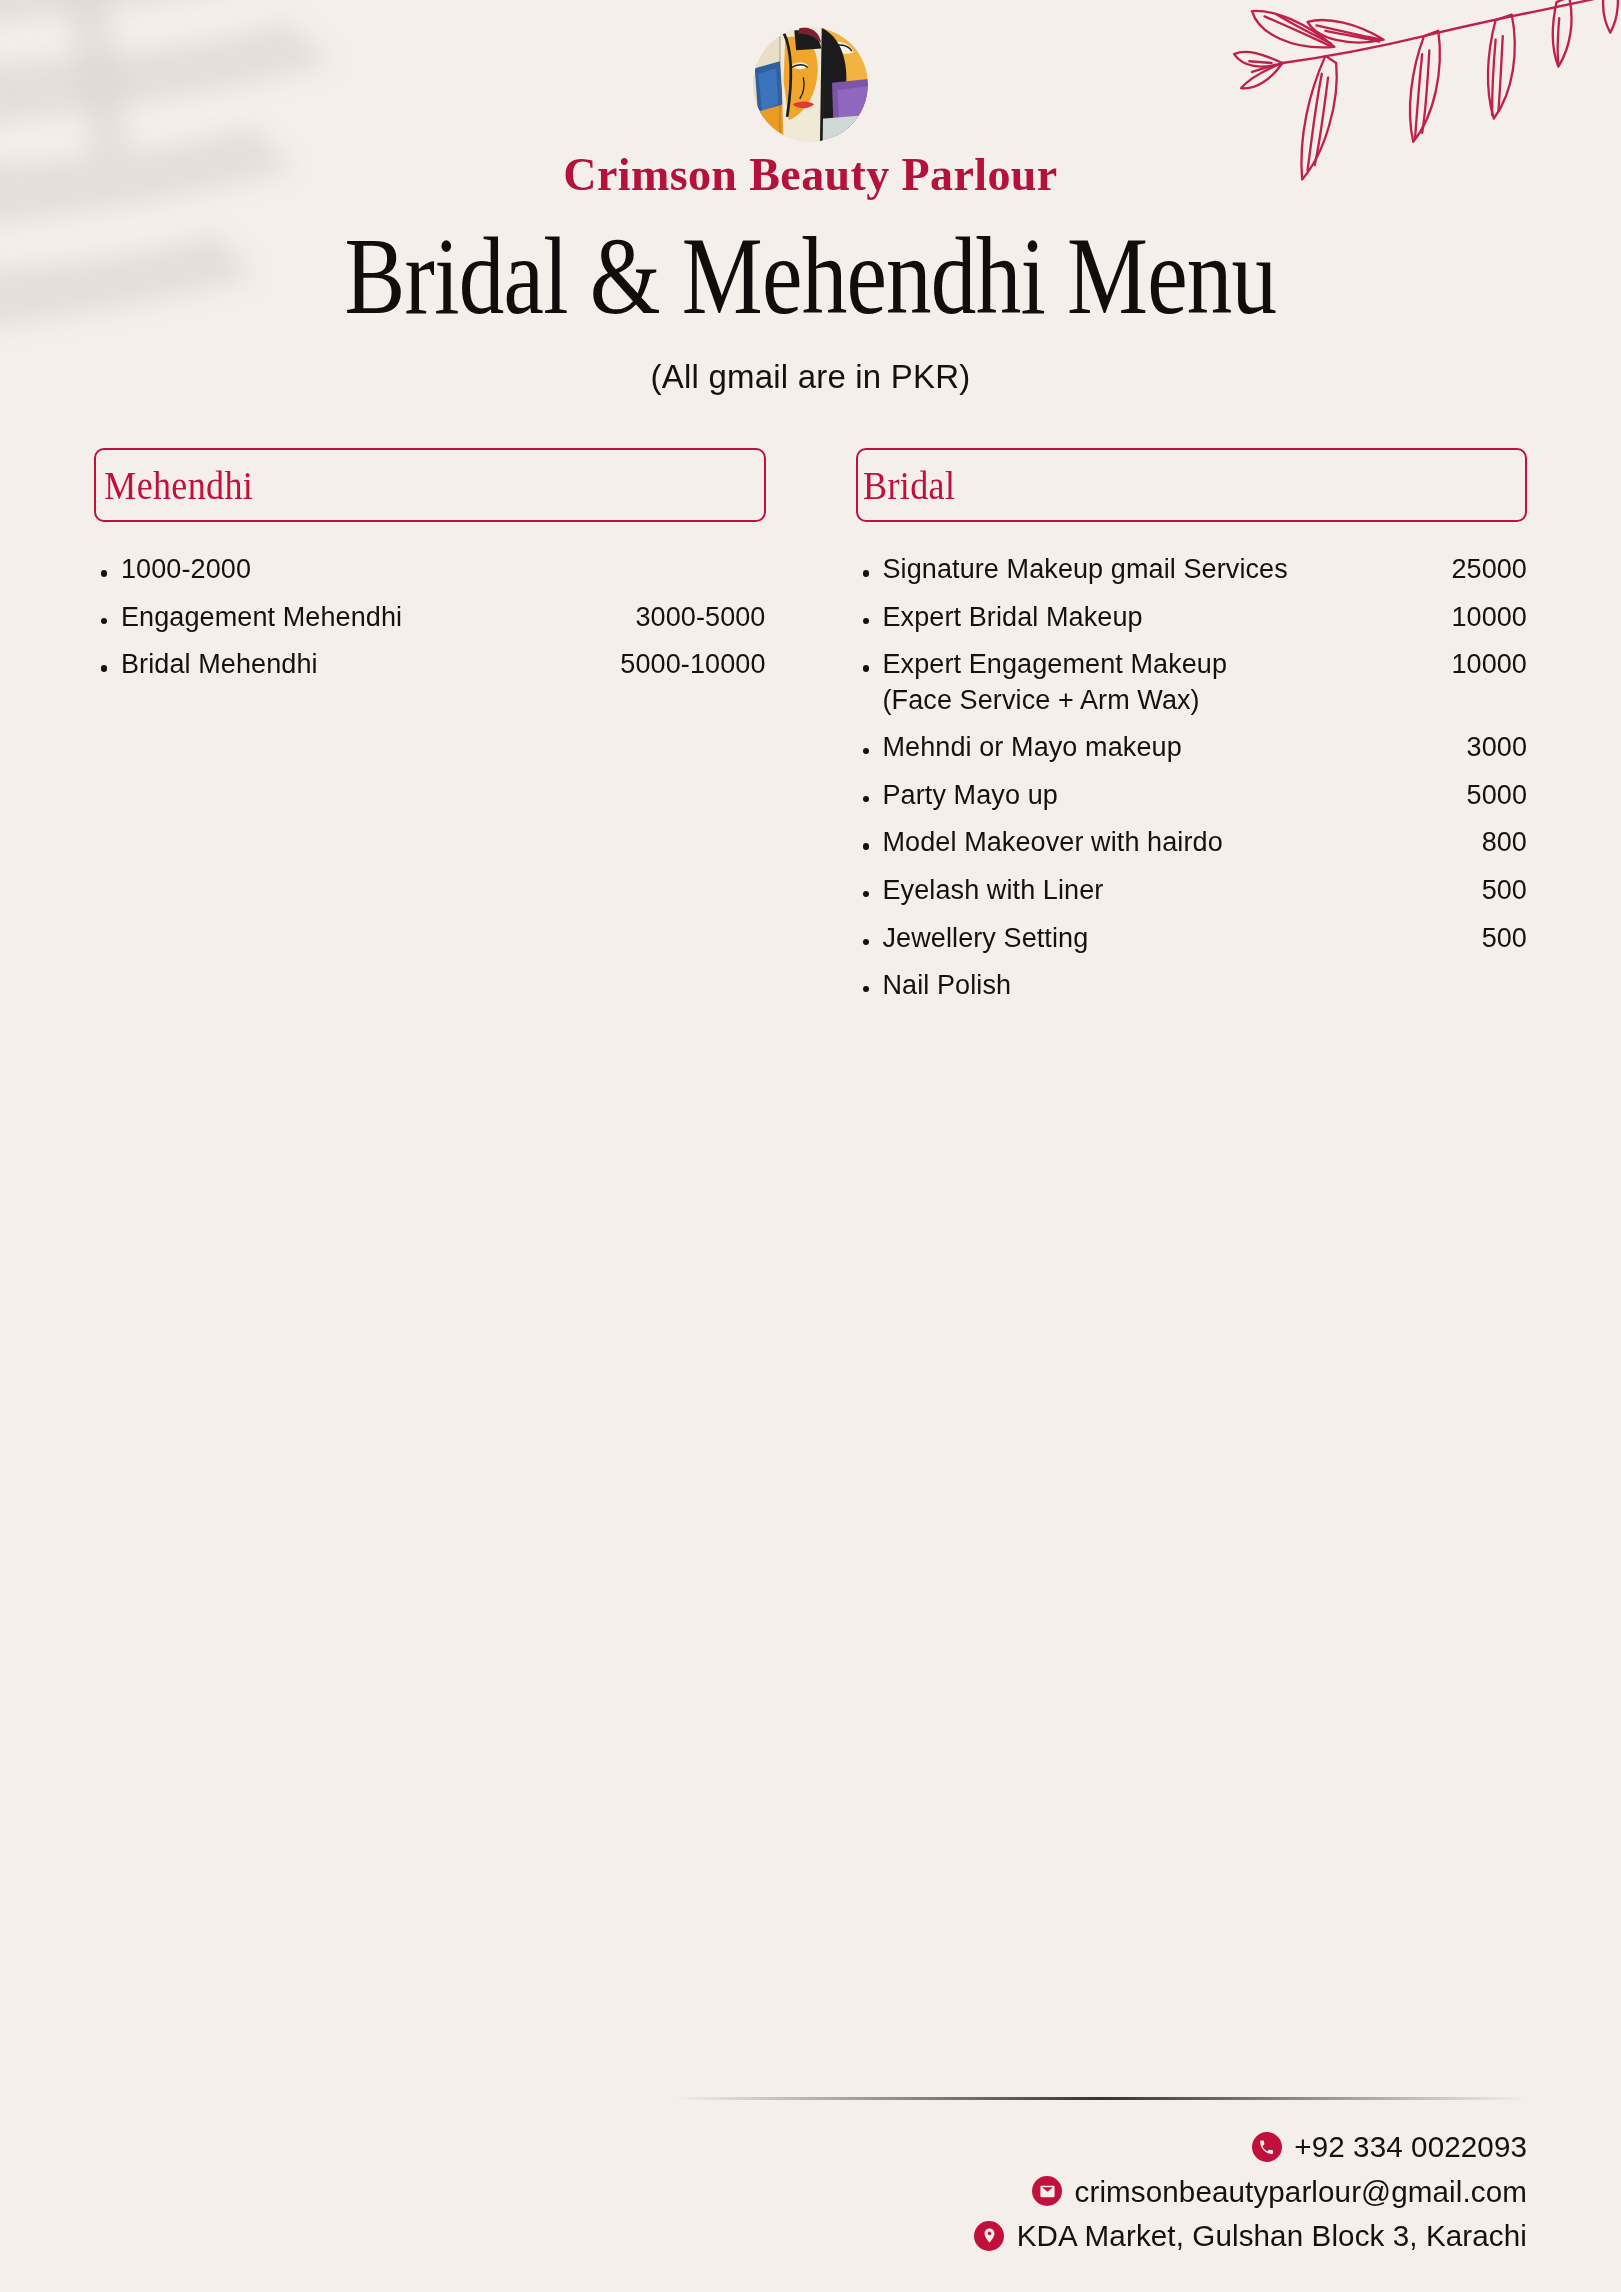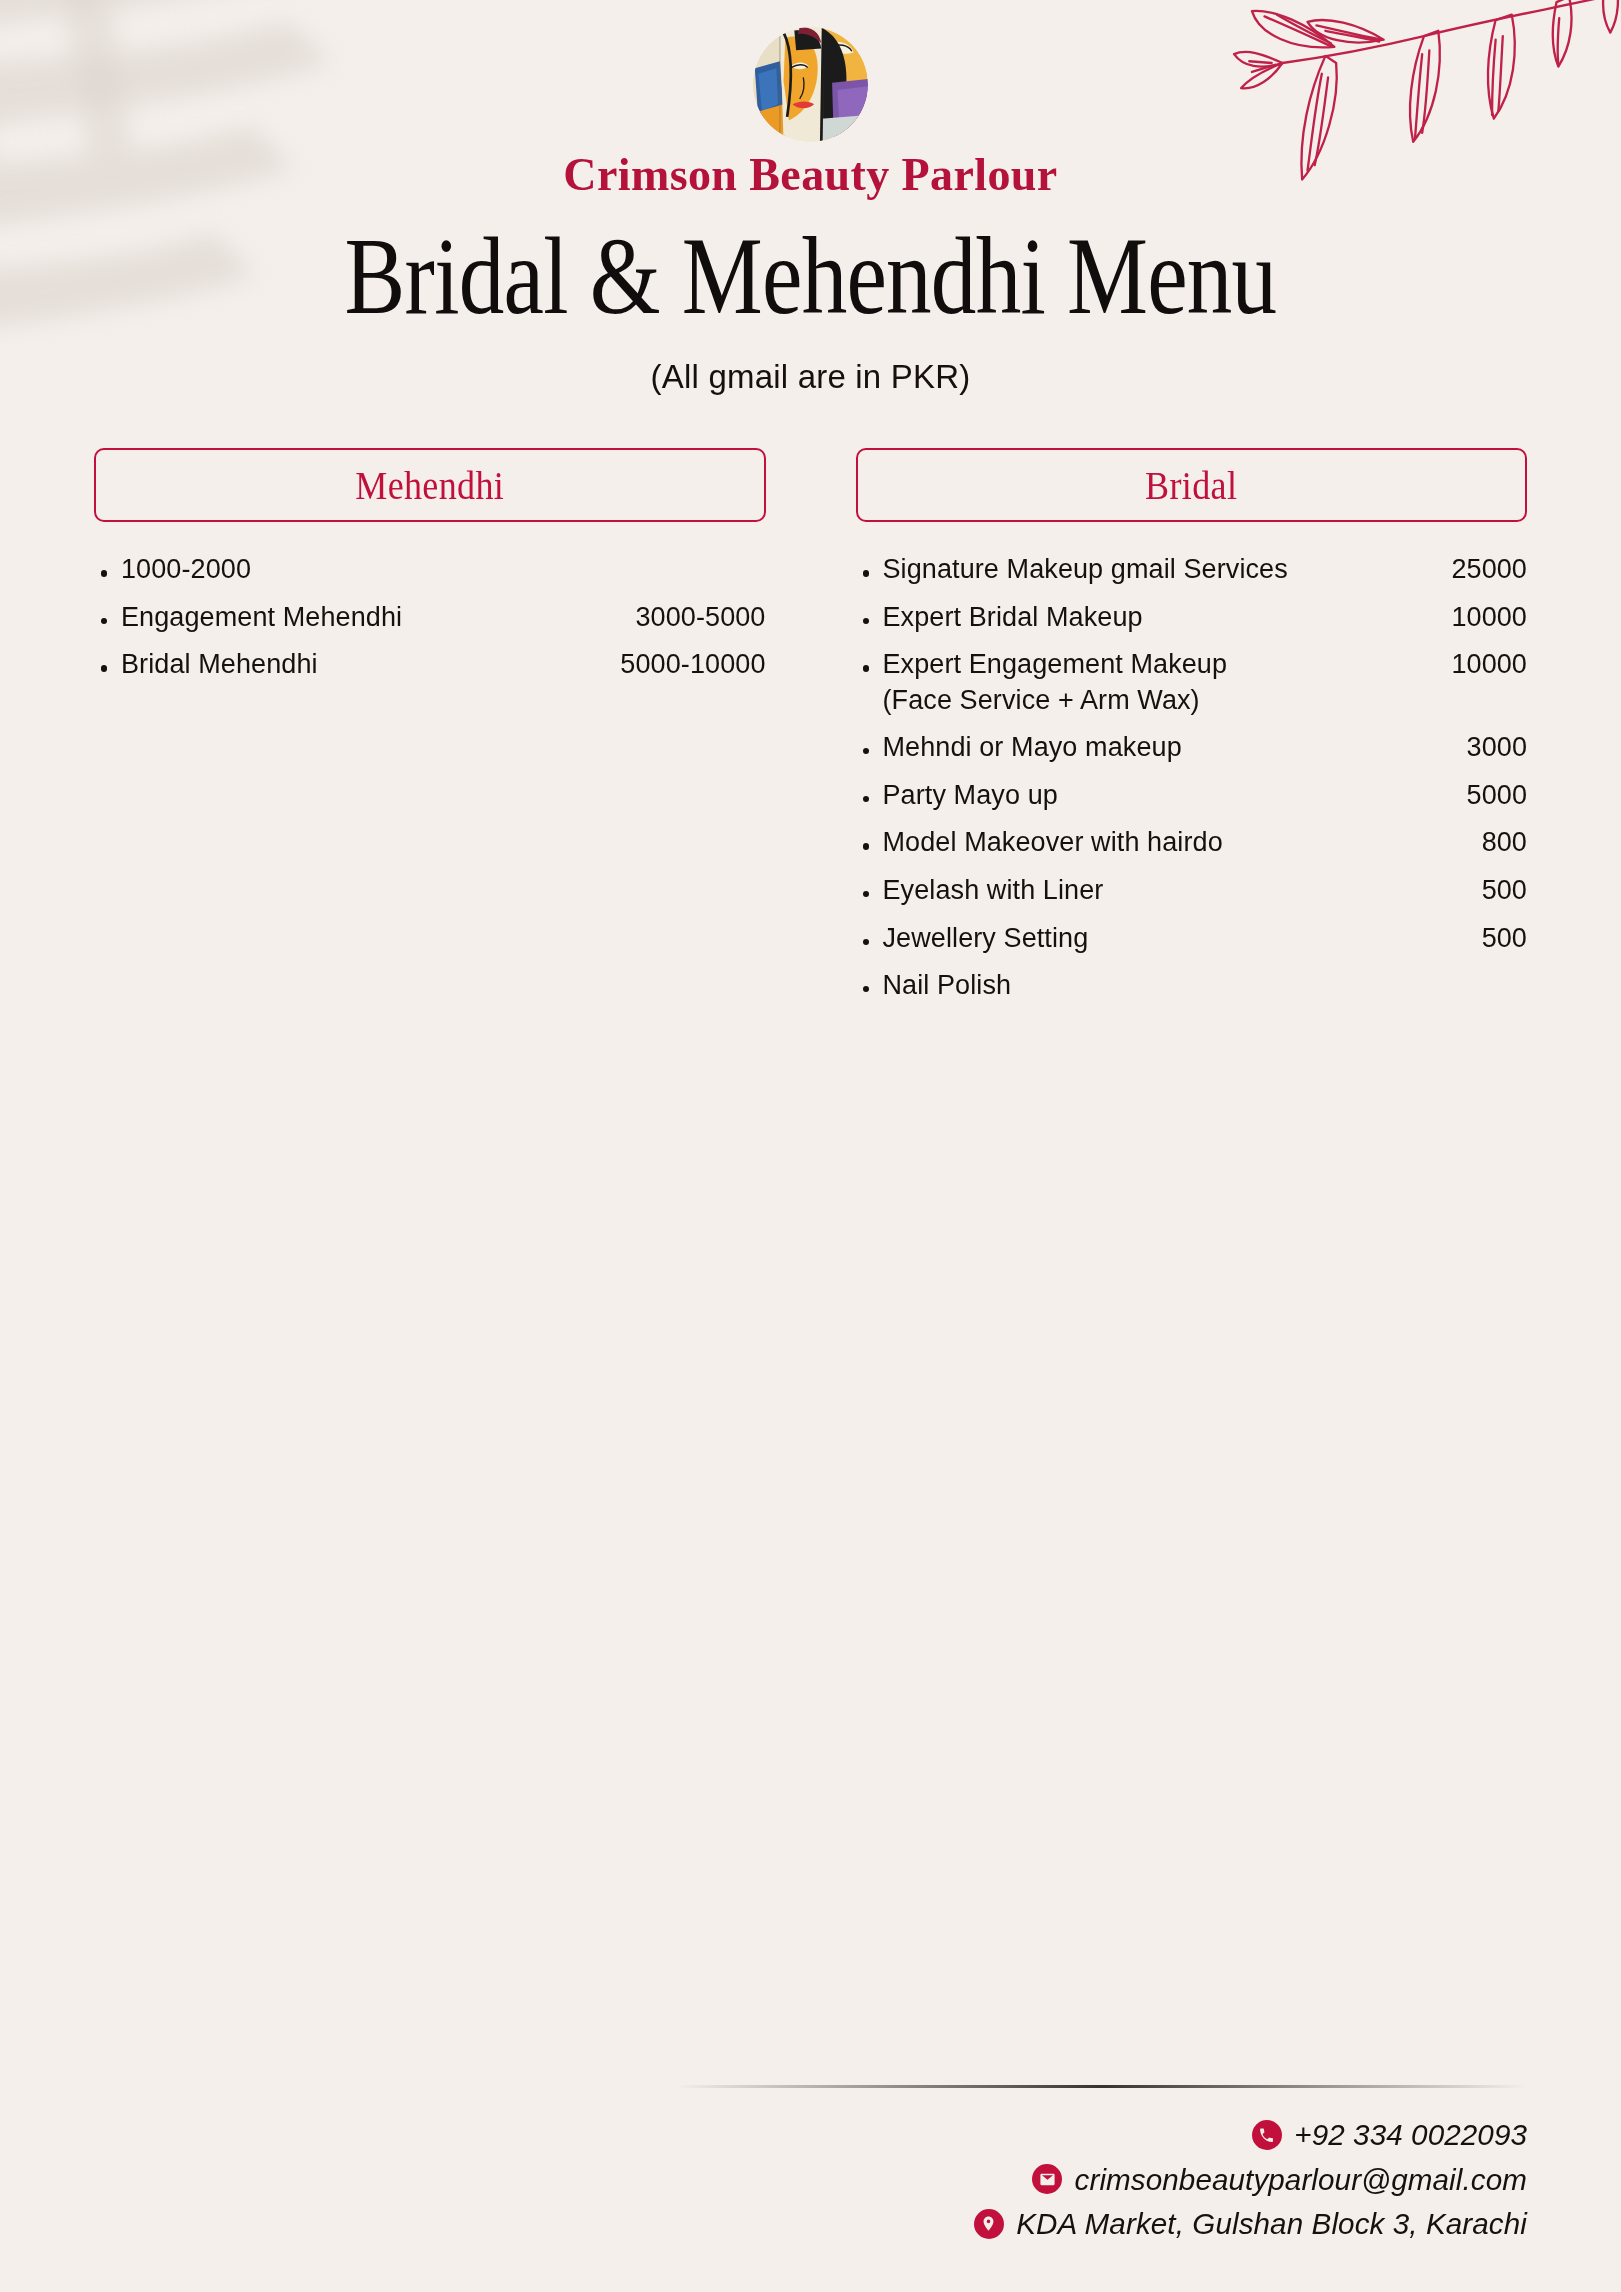--- a/index.html
+++ b/index.html
@@ -101,21 +101,21 @@
     padding: 52px 94px 0 94px;
   }
   .column { flex: 1 1 0; min-width: 0; }
 
   .section-box {
     border: 2.2px solid #c2103d;
     border-radius: 9.9px;
     height: 74px;
     display: flex;
     align-items: center;
-    justify-content: center;
+    justify-content: flex-start;
   }
   .section-title {
     font-family: "Liberation Serif", serif;
     font-size: 40px;
     color: #c2103d;
     letter-spacing: 0.4px;
     transform: scaleX(.9);
   }
 
   .items { margin-top: 30px; list-style: none; }
@@ -153,24 +153,23 @@
     letter-spacing: 0.1px;
     flex: 0 0 auto;
     text-align: right;
     white-space: nowrap;
   }
 
   
   .footer {
     position: absolute;
     right: 94px;
-    bottom: 40px;
+    bottom: 28px;
     width: 851px;
     z-index: 5;
-    font-style: italic;
   }
   .footer-divider {
     height: 2.7px;
     width: 100%;
     background: linear-gradient(to right,
       rgba(23,16,14,0) 0%,
       rgba(23,16,14,.85) 50%,
       rgba(23,16,14,0) 100%);
     margin-bottom: 32px;
   }

